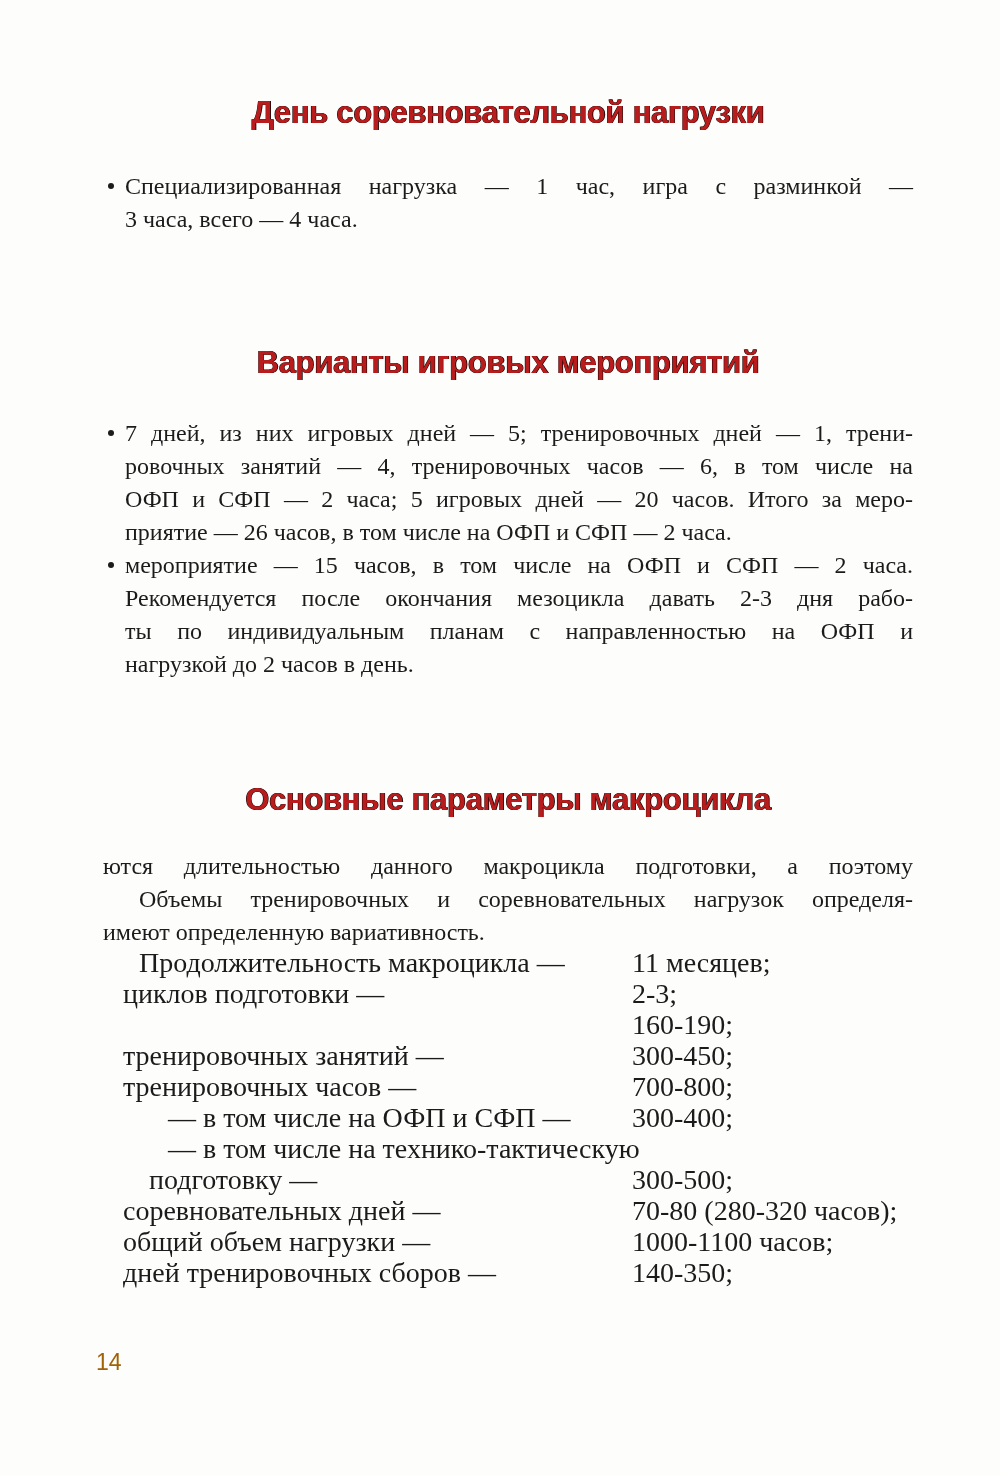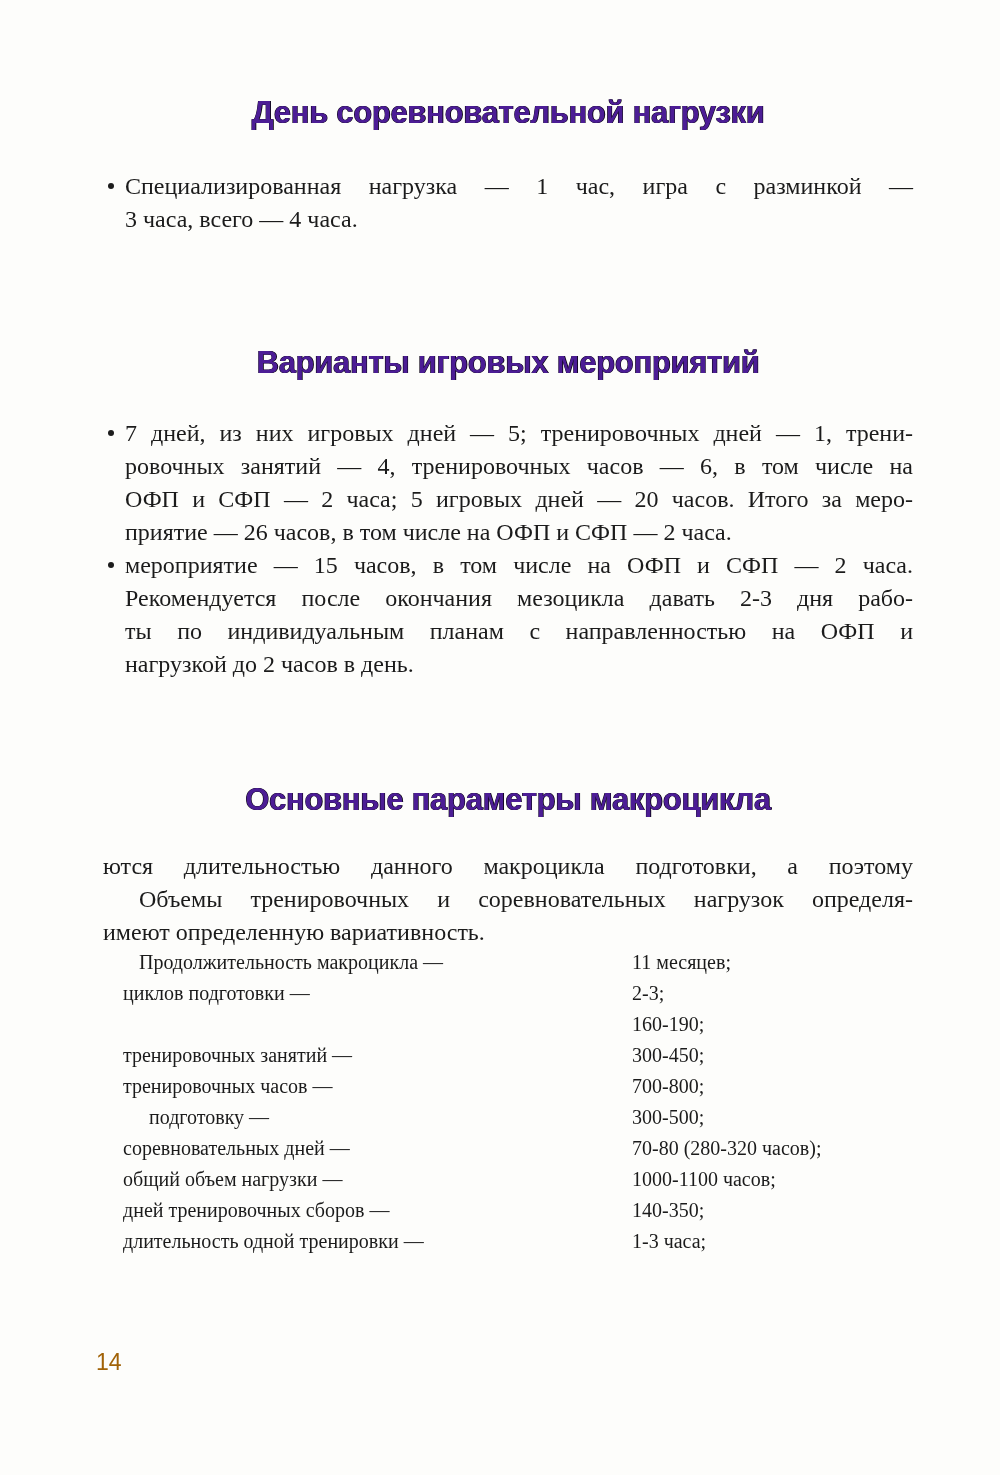--- a/index.html
+++ b/index.html
@@ -9,21 +9,21 @@
     font-family:"Liberation Serif", serif;
     color:#1b1b1b;
     overflow:hidden;
   }
   .heading {
     position:absolute; left:103px; width:810px;
     text-align:center;
     font-family:"Liberation Sans", sans-serif;
     font-weight:bold;
     font-size:31px; line-height:34px;
-    color:#4c1d95;
+    color:#b91c1c;
     letter-spacing:-0.3px;
     text-shadow:0.6px 0 0 #000, -0.4px 0 0 #000;
     white-space:nowrap;
   }
   .h1 { top:96px; }
   .h2 { top:346px; }
   .h3 { top:783px; }
 
   .textblock {
     position:absolute; left:103px; width:810px;
@@ -39,21 +39,21 @@
     background:#1c1c1c;
   }
   .line { min-height:33px; }
   .line.j { text-align:justify; text-align-last:justify; }
 
   .para { top:850px; }
   .para .line.first { text-indent:36px; }
 
   .params {
     position:absolute; left:103px; top:947px; width:880px;
-    font-size:20px; line-height:31px;
+    font-size:28px; line-height:31px;
   }
   .prow { position:relative; height:31px; white-space:nowrap; }
   .plabel { display:inline-block; }
   .pl-base  { padding-left:20px; }
   .pl-first { padding-left:36px; }
   .pl-sub   { padding-left:65px; }
   .pl-sub2  { padding-left:46px; }
   .pvalue { position:absolute; left:529px; top:0; }
 
   .pagenum {
@@ -118,36 +118,40 @@
     </div>
     <div class="prow">
       <span class="plabel pl-base">тренировочных занятий —</span>
       <span class="pvalue">300-450;</span>
     </div>
     <div class="prow">
       <span class="plabel pl-base">тренировочных часов —</span>
       <span class="pvalue">700-800;</span>
     </div>
     <div class="prow">
+      <span class="plabel pl-sub">— в том числе на ОФП и СФП —</span>
+      <span class="pvalue">300-400;</span>
+    </div>
+    <div class="prow">
+      <span class="plabel pl-sub">— в том числе на технико-тактическую</span>
+      <span class="pvalue"></span>
+    </div>
+    <div class="prow">
       <span class="plabel pl-sub2">подготовку —</span>
       <span class="pvalue">300-500;</span>
     </div>
     <div class="prow">
       <span class="plabel pl-base">соревновательных дней —</span>
       <span class="pvalue">70-80 (280-320 часов);</span>
     </div>
     <div class="prow">
       <span class="plabel pl-base">общий объем нагрузки —</span>
       <span class="pvalue">1000-1100 часов;</span>
     </div>
     <div class="prow">
       <span class="plabel pl-base">дней тренировочных сборов —</span>
       <span class="pvalue">140-350;</span>
     </div>
-    <div class="prow">
-      <span class="plabel pl-base">длительность одной тренировки —</span>
-      <span class="pvalue">1-3 часа;</span>
-    </div>
   </div>
 
   <div class="pagenum">14</div>
 
 </div>
 
 </body></html>

